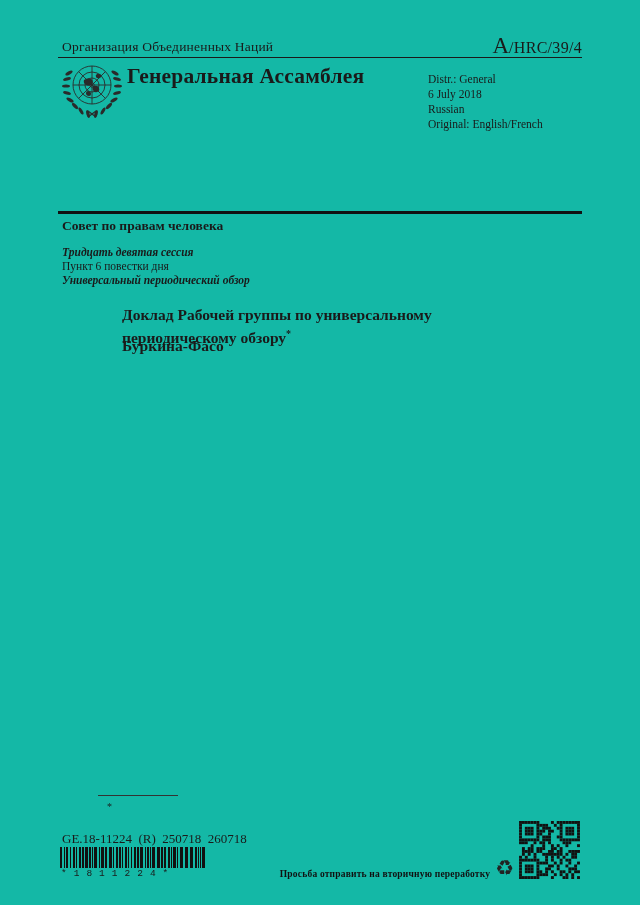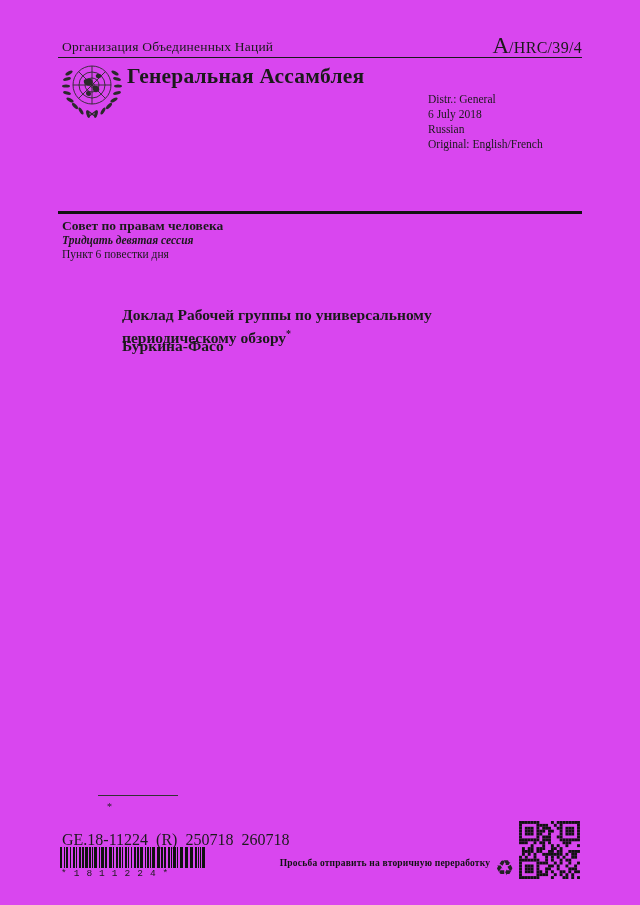--- a/index.html
+++ b/index.html
@@ -1,48 +1,48 @@
 <!DOCTYPE html>
 <html><head>
 <meta charset="utf-8">
 <style>
   html,body{margin:0;padding:0;background:#e9e9e9;}
   .page{
     position:relative;
     width:640px;height:905px;
-    background:#d946ef;
+    background:#14b8a6;
     margin:0 auto;
     font-family:"Liberation Serif","DejaVu Serif",serif;
     color:#1a1a1a;
     overflow:hidden;
   }
   .abs{position:absolute;}
   .org-name{left:62px;top:39px;font-size:13.5px;letter-spacing:.2px;}
   .doc-symbol{right:58px;top:33px;display:flex;align-items:baseline;}
   .doc-symbol .big{font-size:23px;}
   .doc-symbol .rest{font-size:16px;letter-spacing:.3px;}
   .rule-thin{left:58px;top:57px;width:524px;height:1px;background:#1a1a1a;}
   .rule-thick{left:58px;top:211px;width:524px;height:3px;background:#111;}
   .emblem{left:59px;top:60px;width:66px;height:58px;}
   .masthead-title{left:127px;top:64px;font-size:21.5px;font-weight:bold;letter-spacing:.2px;}
-  .distr-block{left:428px;top:72px;font-size:11.5px;line-height:15px;margin-top:20px;}
+  .distr-block{left:428px;top:72px;font-size:11.5px;line-height:15px;}
   .session-block{left:62px;top:219px;font-size:11.5px;line-height:14px;}
-  .session-block .council{font-size:13.5px;font-weight:bold;margin-bottom:0;}
+  .session-block .council{font-size:13.5px;font-weight:bold;margin-bottom:12px;}
   .session-block .bold{font-weight:bold;font-style:italic;}
   .report-title{left:122px;top:305px;width:332px;font-size:15.5px;font-weight:bold;line-height:19px;}
   .report-title sup{font-size:10px;}
   .report-country{left:122px;top:337px;font-size:15.5px;font-weight:bold;}
   .fn-rule{left:98px;top:795px;width:80px;height:1px;background:#333;}
   .footnote-marker{left:107px;top:801px;font-size:10px;}
   .footnote-text{left:121px;top:801px;width:426px;font-size:10px;line-height:13.5px;}
-  .ge-number{left:62px;top:831px;font-size:16px;white-space:pre;}
+  .ge-number{left:62px;top:831px;font-size:13px;white-space:pre;}
   .barcode{left:60px;top:847px;}
   .barcode-label{left:61px;top:868px;font-family:"Liberation Mono","DejaVu Sans Mono",monospace;
     font-size:9.5px;letter-spacing:7px;}
-  .recycle-row{right:126px;top:858px;display:flex;align-items:flex-start;gap:5px;}
+  .recycle-row{right:126px;top:858px;display:flex;align-items:flex-end;gap:5px;}
   .recycle-note{font-size:9.5px;font-weight:bold;color:#111;letter-spacing:.2px;}
   .recycle-icon{font-family:"DejaVu Sans",sans-serif;font-size:21px;line-height:1;color:#222;}
   .qr{left:519px;top:821px;}
 </style>
 </head>
 <body>
 
 <div class="page">
 
   <div class="abs org-name">Организация Объединенных Наций</div>
@@ -103,20 +103,21 @@
     <div>Russian</div>
     <div>Original: English/French</div>
   </div>
 
   <div class="abs rule-thick"></div>
 
   <div class="abs session-block">
     <div class="council">Совет по правам человека</div>
     <div class="bold">Тридцать девятая сессия</div>
     <div>Пункт 6 повестки дня</div>
+    <div class="bold">Универсальный периодический обзор</div>
   </div>
 
   <div class="abs report-title"><span>Доклад Рабочей группы по универсальному периодическому обзору</span><sup>*</sup></div>
   <div class="abs report-country">Буркина-Фасо</div>
 
   <div class="abs fn-rule"></div>
   <div class="abs footnote-marker">*</div>
 
   <div class="abs ge-number">GE.18-11224  (R)  250718  260718</div>
 

